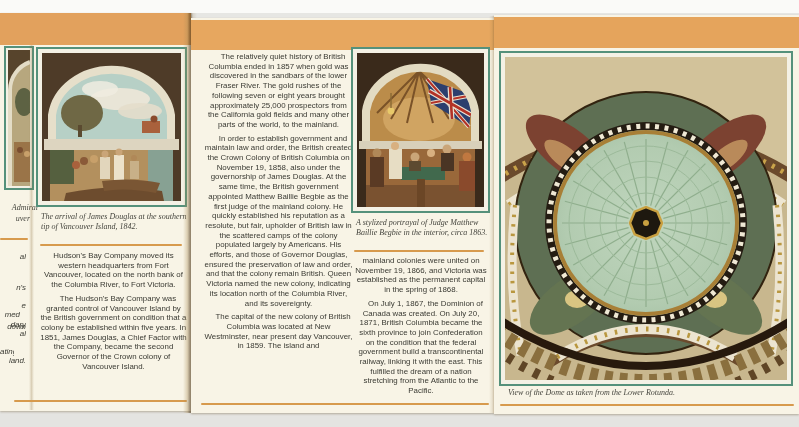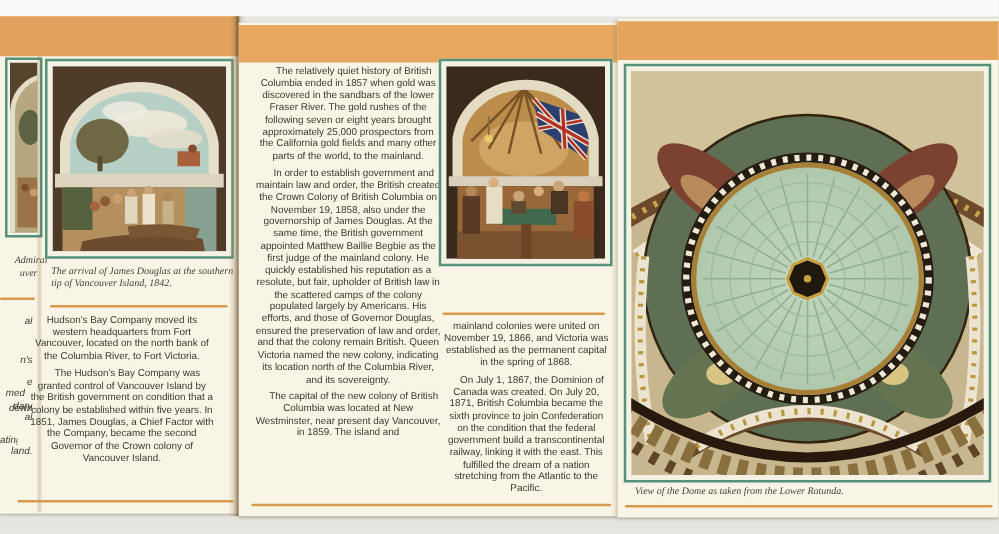--- a/index.html
+++ b/index.html
@@ -107,21 +107,21 @@
       <rect x="88" y="108" width="9" height="18" fill="#c8b088"></rect>
       <circle cx="92" cy="105" r="3" fill="#b08858"></circle>
       <path d="M24 140 Q70 130 120 138 L122 148 L22 148 Z" fill="#6d4c2e"></path>
       <path d="M60 128 Q90 124 118 130 L114 140 Q84 134 62 138 Z" fill="#7a5634"></path>
     </svg>
   </div>
   <div class="caption" style="left:41px; top:212px; width:146px;">The arrival of James Douglas at the southern tip of Vancouver Island, 1842.</div>
 
   <div class="rule" style="left:40px; top:244px; width:142px;"></div>
 
-  <div class="body-col" style="left:24px; top:251px; width:147px;">
+  <div class="body-col" style="left:40px; top:251px; width:147px;">
     <p>Hudson's Bay Company moved its western headquarters from Fort Vancouver, located on the north bank of the Columbia River, to Fort Victoria.</p>
     <p class="ind">The Hudson's Bay Company was granted control of Vancouver Island by the British government on condition that a colony be established within five years. In 1851, James Douglas, a Chief Factor with the Company, became the second Governor of the Crown colony of Vancouver Island.</p>
   </div>
   <div class="rule" style="left:14px; top:400px; width:173px;"></div>
 
   <div class="fold-main"></div>
 
   <div class="page" id="page-center">
     <div class="band"></div>
   </div>
@@ -158,20 +158,21 @@
       <rect x="84" y="100" width="13" height="18" fill="#4a3categories24"></rect>
       <rect x="84" y="100" width="13" height="18" fill="#4a3524"></rect>
       <circle cx="20" cy="100" r="4.5" fill="#b08858"></circle>
       <rect x="13" y="104" width="14" height="30" fill="#5a3a24"></rect>
       <circle cx="110" cy="104" r="4.5" fill="#c07840"></circle>
       <rect x="102" y="108" width="16" height="30" fill="#8a4a2c"></rect>
       <circle cx="74" cy="100" r="4" fill="#d8b080"></circle>
       <rect x="60" y="126" width="8" height="28" fill="#6b4626"></rect>
     </svg>
   </div>
+  <div class="caption" style="left:356px; top:218px; width:134px;">A stylized portrayal of Judge Matthew Baillie Begbie in the interior, circa 1863.</div>
 
   <div class="rule" style="left:354px; top:250px; width:130px;"></div>
 
   <div class="body-col" style="left:354px; top:256px; width:134px;">
     <p>mainland colonies were united on November 19, 1866, and Victoria was established as the permanent capital in the spring of 1868.</p>
     <p class="ind">On July 1, 1867, the Dominion of Canada was created. On July 20, 1871, British Columbia became the sixth province to join Confederation on the condition that the federal government build a transcontinental railway, linking it with the east. This fulfilled the dream of a nation stretching from the Atlantic to the Pacific.</p>
   </div>
   <div class="rule" style="left:201px; top:403px; width:288px;"></div>
 
   <div class="gap-right"></div>

